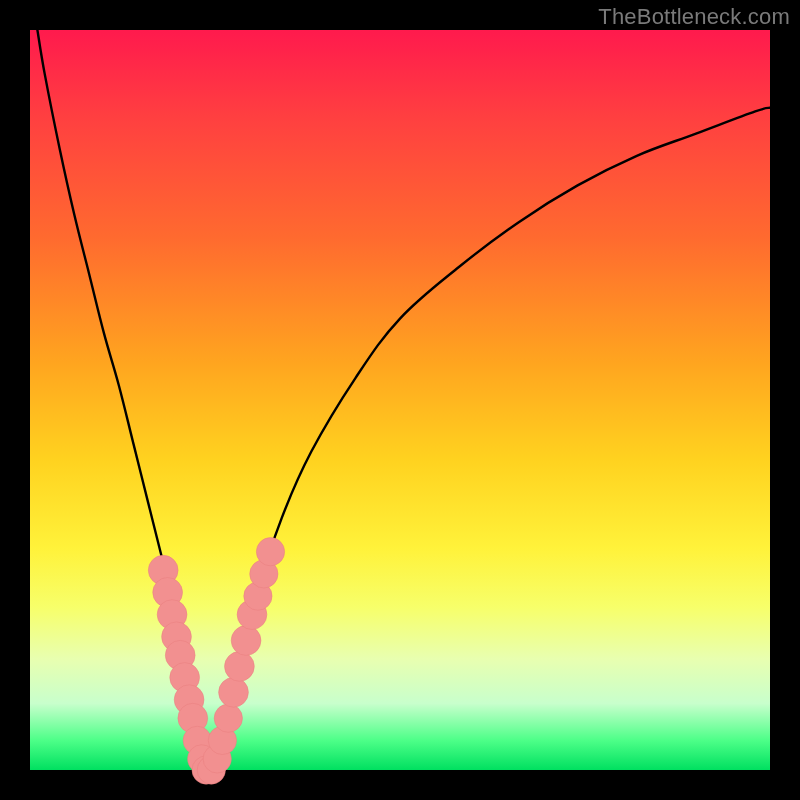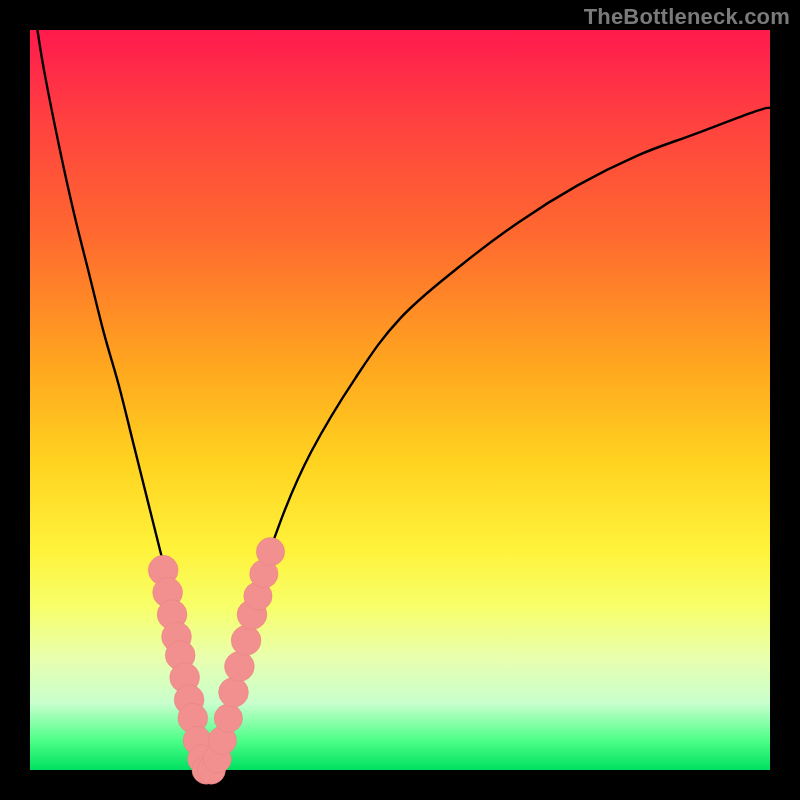--- a/index.html
+++ b/index.html
@@ -39,21 +39,21 @@
       #4dff88 96%,
       #00e060 100%
     );
   }
   .watermark {
     position: absolute;
     top: 4px;
     right: 10px;
     color: #7a7a7a;
     font-size: 22px;
-    font-weight: 700;
+    font-weight: 400;
     letter-spacing: 0.2px;
     user-select: none;
   }
   svg.curve-layer {
     position: absolute;
     left: 0;
     top: 0;
     width: 740px;
     height: 740px;
     overflow: visible;

